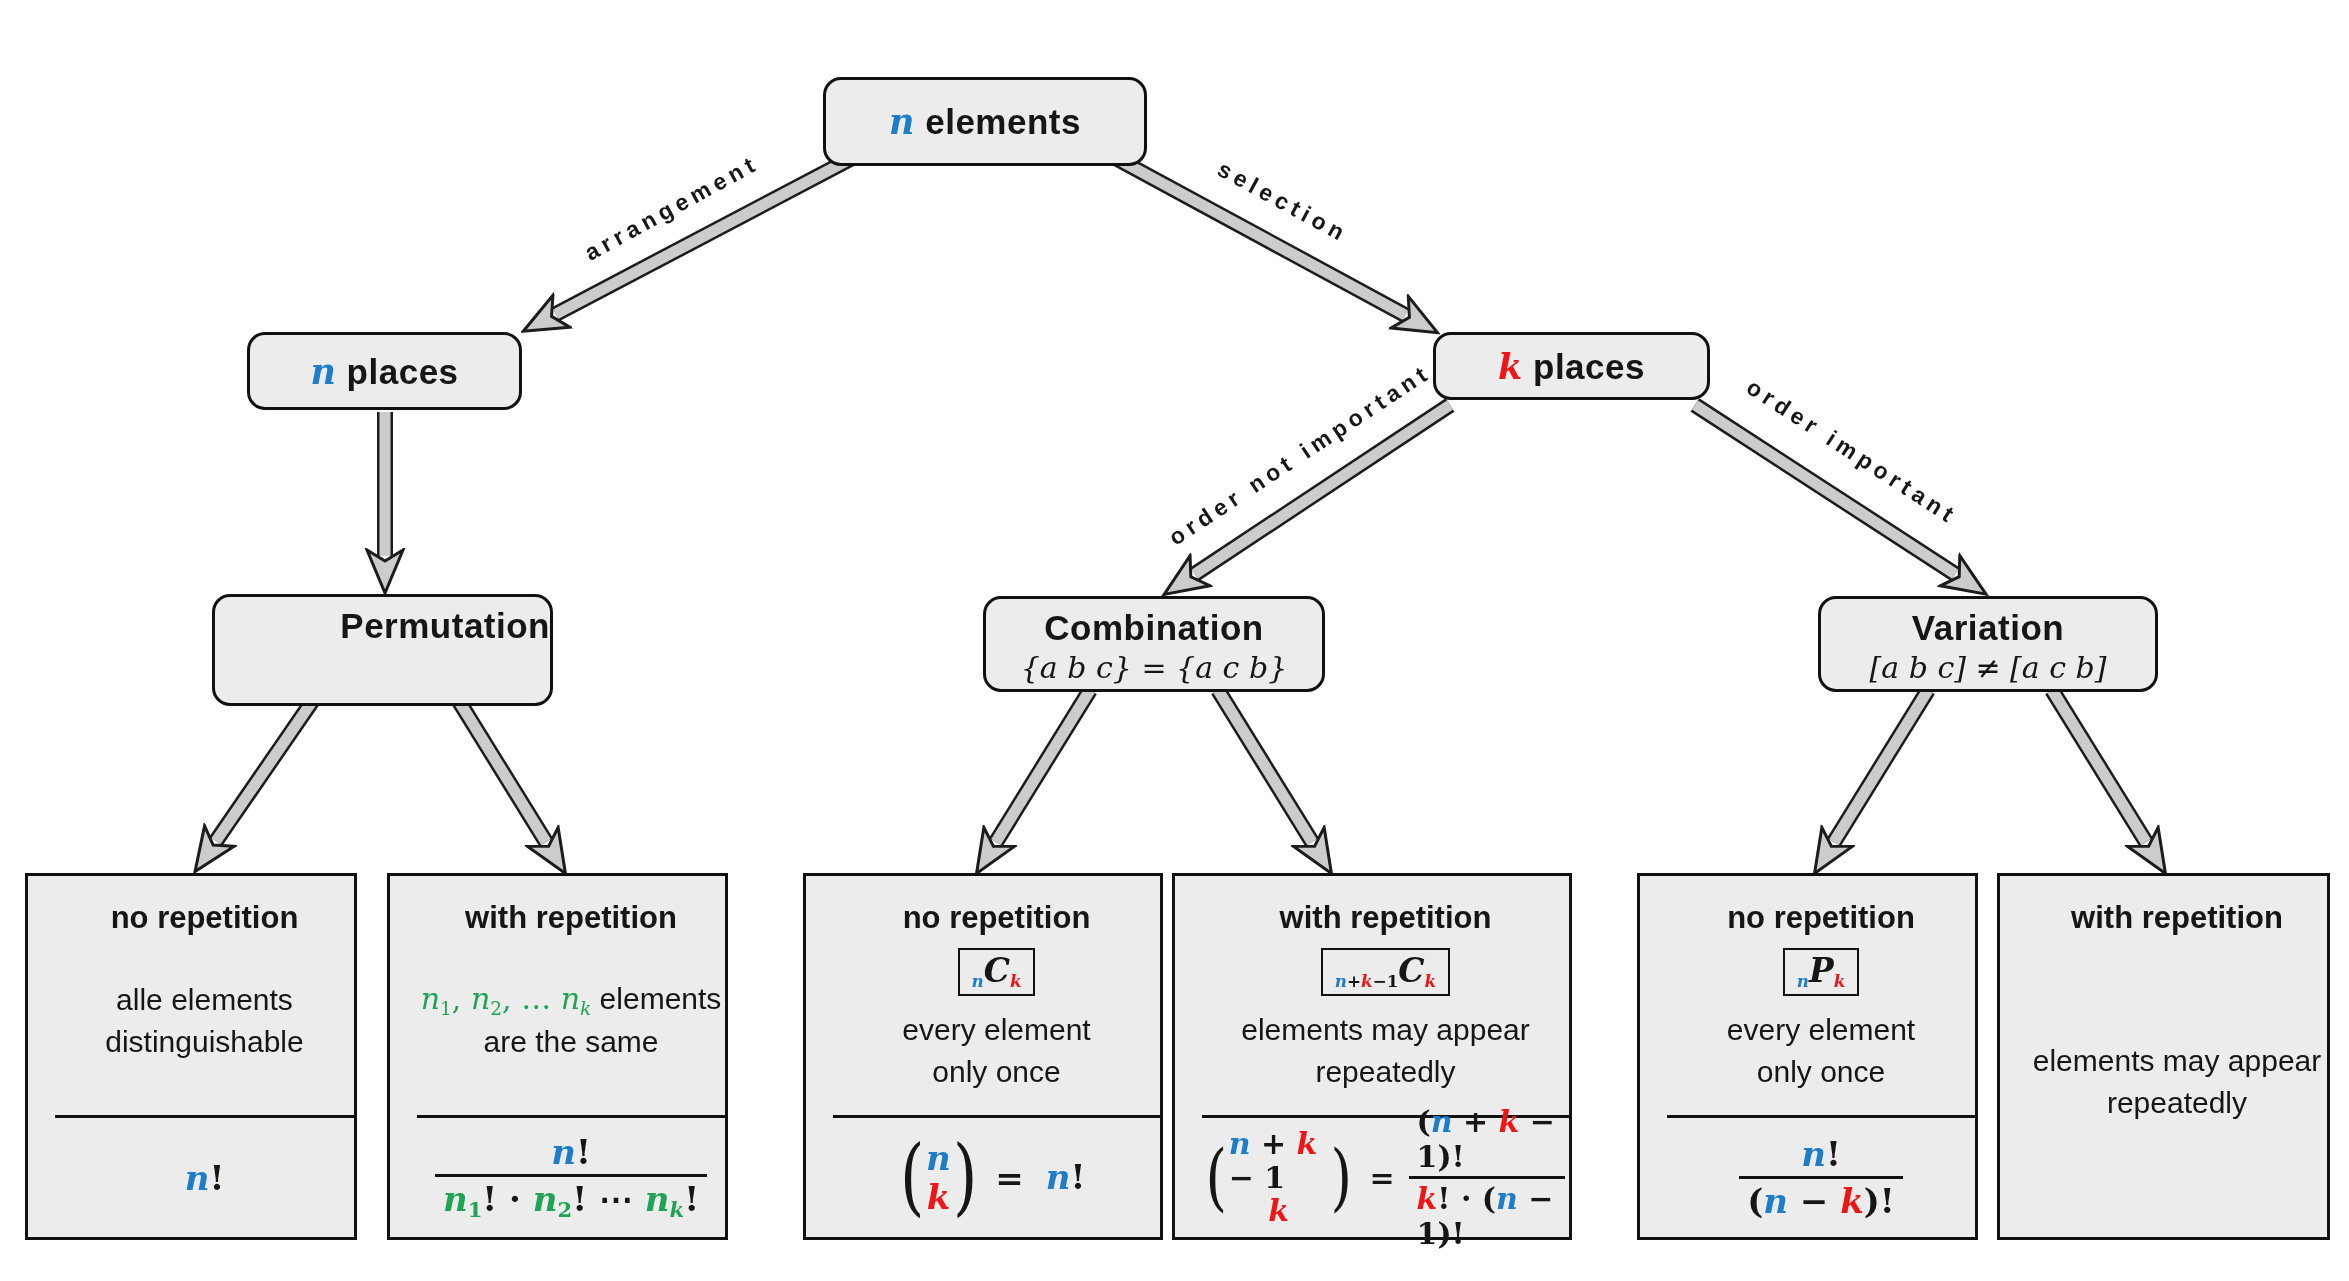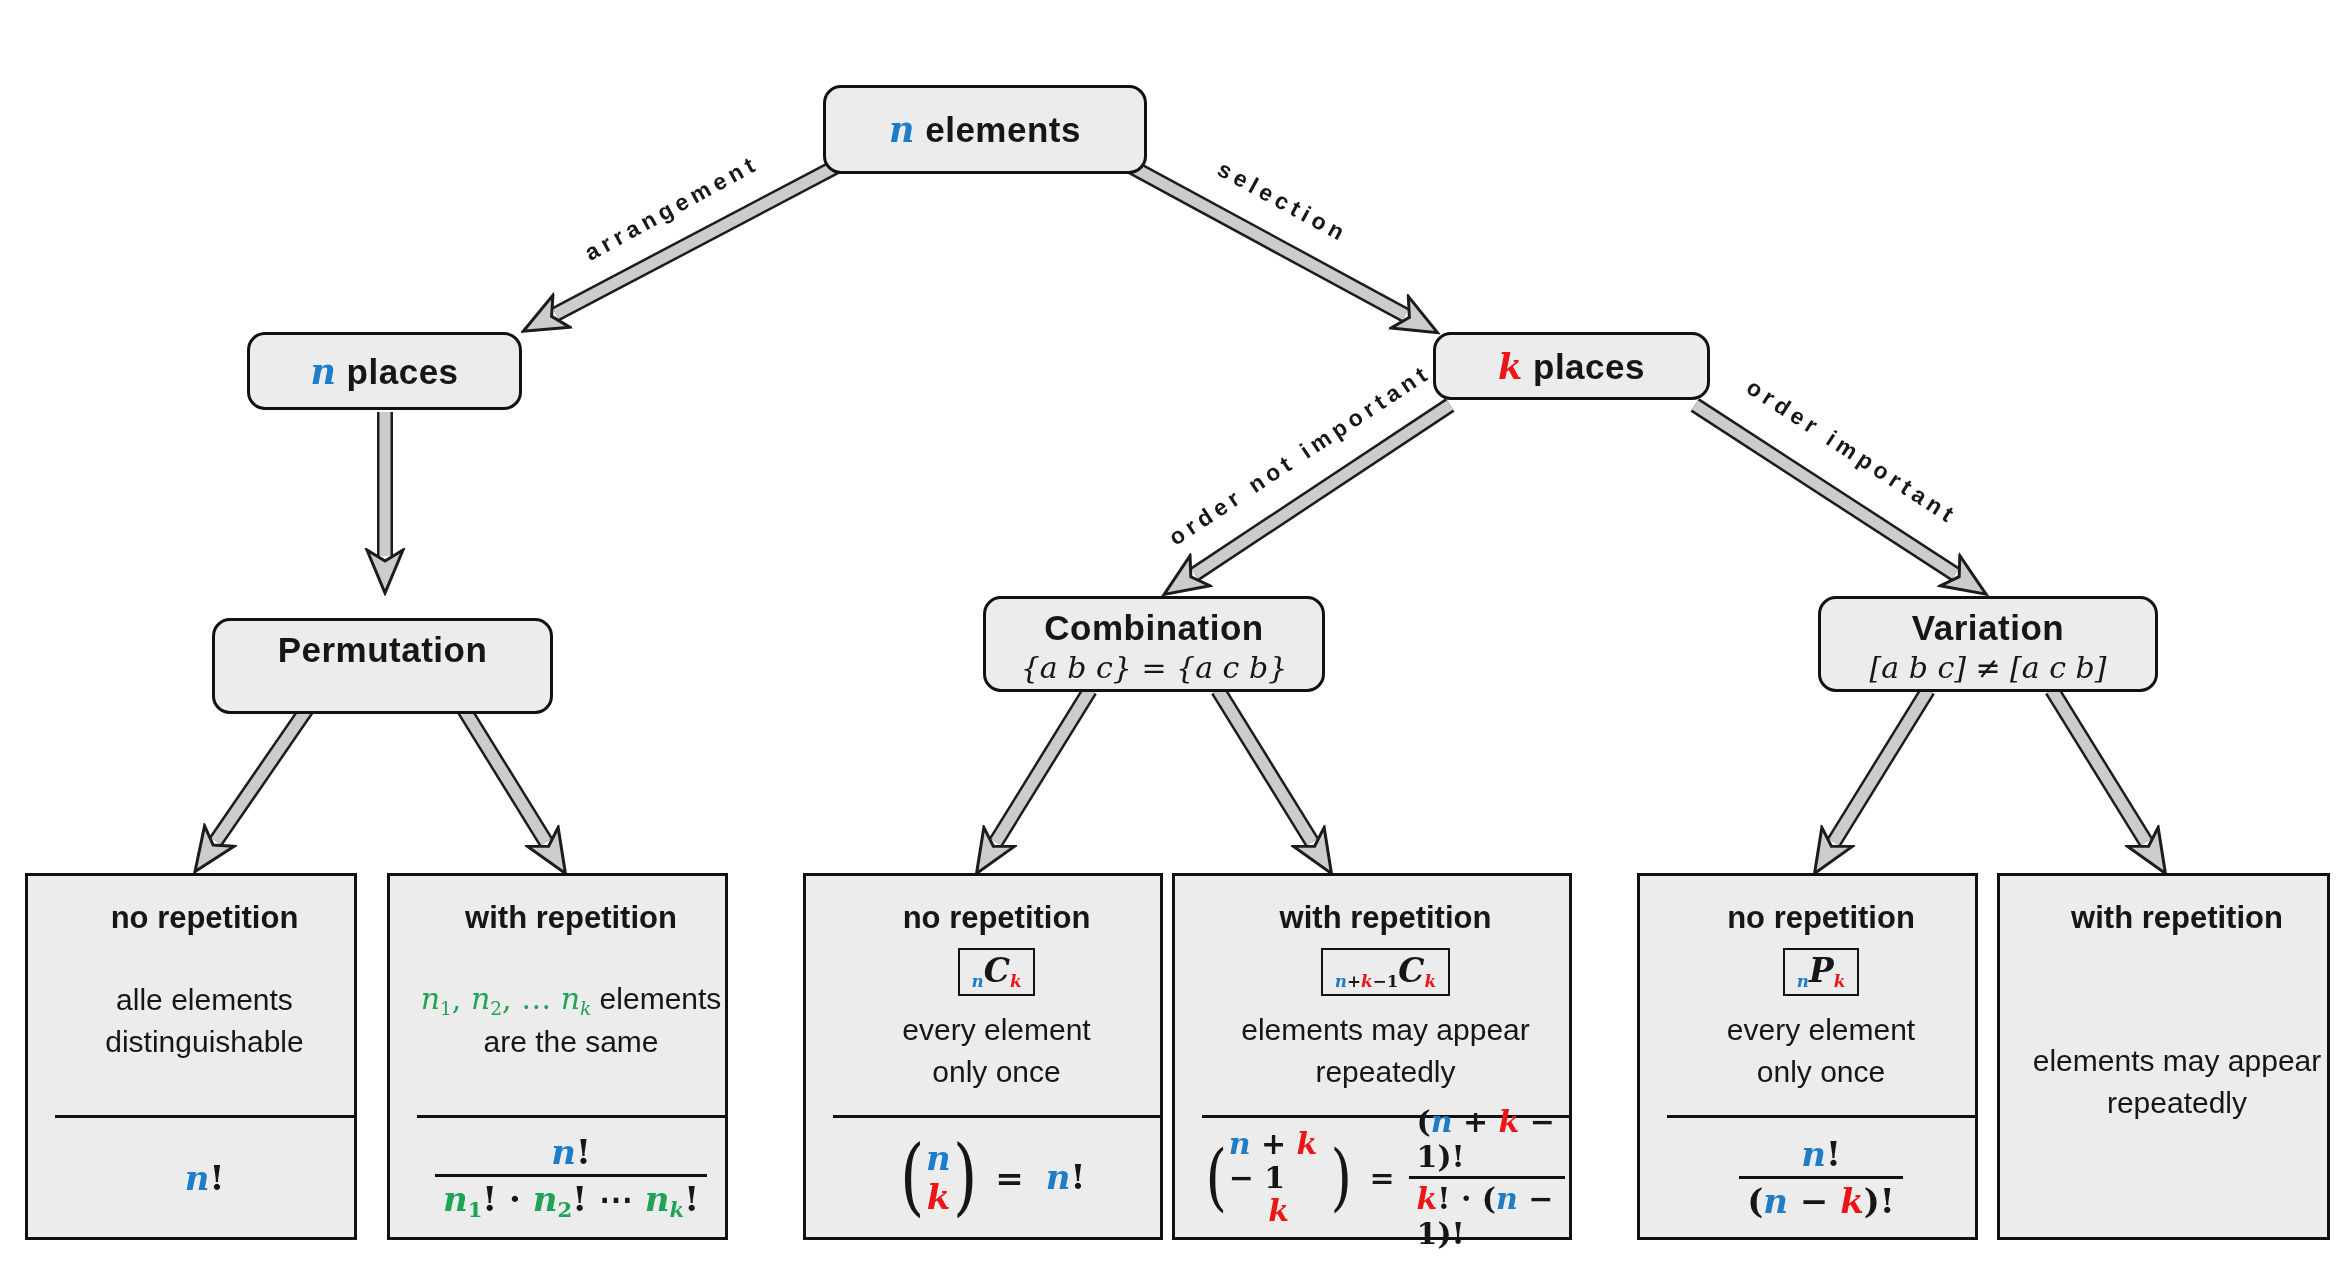--- a/index.html
+++ b/index.html
@@ -88,30 +88,30 @@
         <line x1="2052" y1="690" x2="2146" y2="842" marker-end="url(#ah)"></line>
       </g>
     </g>
   </svg>
 
   <div class="edge-label" style="left:672px;top:208px;transform:translate(-50%,-50%) rotate(-28.7deg);">arrangement</div>
   <div class="edge-label" style="left:1283px;top:202px;transform:translate(-50%,-50%) rotate(28.5deg);">selection</div>
   <div class="edge-label" style="left:1300px;top:455px;transform:translate(-50%,-50%) rotate(-33.5deg);">order not important</div>
   <div class="edge-label" style="left:1852px;top:452px;transform:translate(-50%,-50%) rotate(33deg);">order important</div>
 
-  <div class="node" style="left:823px;top:77px;width:324px;height:89px;margin-top:8px;">
+  <div class="node" style="left:823px;top:77px;width:324px;height:89px;">
     <div class="node-title"><span class="mi blue">n</span><span class="sans"> elements</span></div>
   </div>
   <div class="node" style="left:247px;top:332px;width:275px;height:78px;">
     <div class="node-title"><span class="mi blue">n</span><span class="sans"> places</span></div>
   </div>
   <div class="node" style="left:1433px;top:332px;width:277px;height:68px;">
     <div class="node-title"><span class="mi red">k</span><span class="sans"> places</span></div>
   </div>
-  <div class="node top-align" style="left:212px;top:618px;width:341px;height:96px;">
+  <div class="node top-align" style="left:212px;top:594px;width:341px;height:112px;align-items:flex-end;">
     <div class="node-title">Permutation</div>
   </div>
   <div class="node top-align" style="left:983px;top:596px;width:342px;height:96px;">
     <div class="node-title">Combination</div>
     <div class="node-sub"><span class="mi-r">{a b c} = {a c b}</span></div>
   </div>
   <div class="node top-align" style="left:1818px;top:596px;width:340px;height:96px;">
     <div class="node-title">Variation</div>
     <div class="node-sub"><span class="mi-r">[a b c] ≠ [a c b]</span></div>
   </div>

